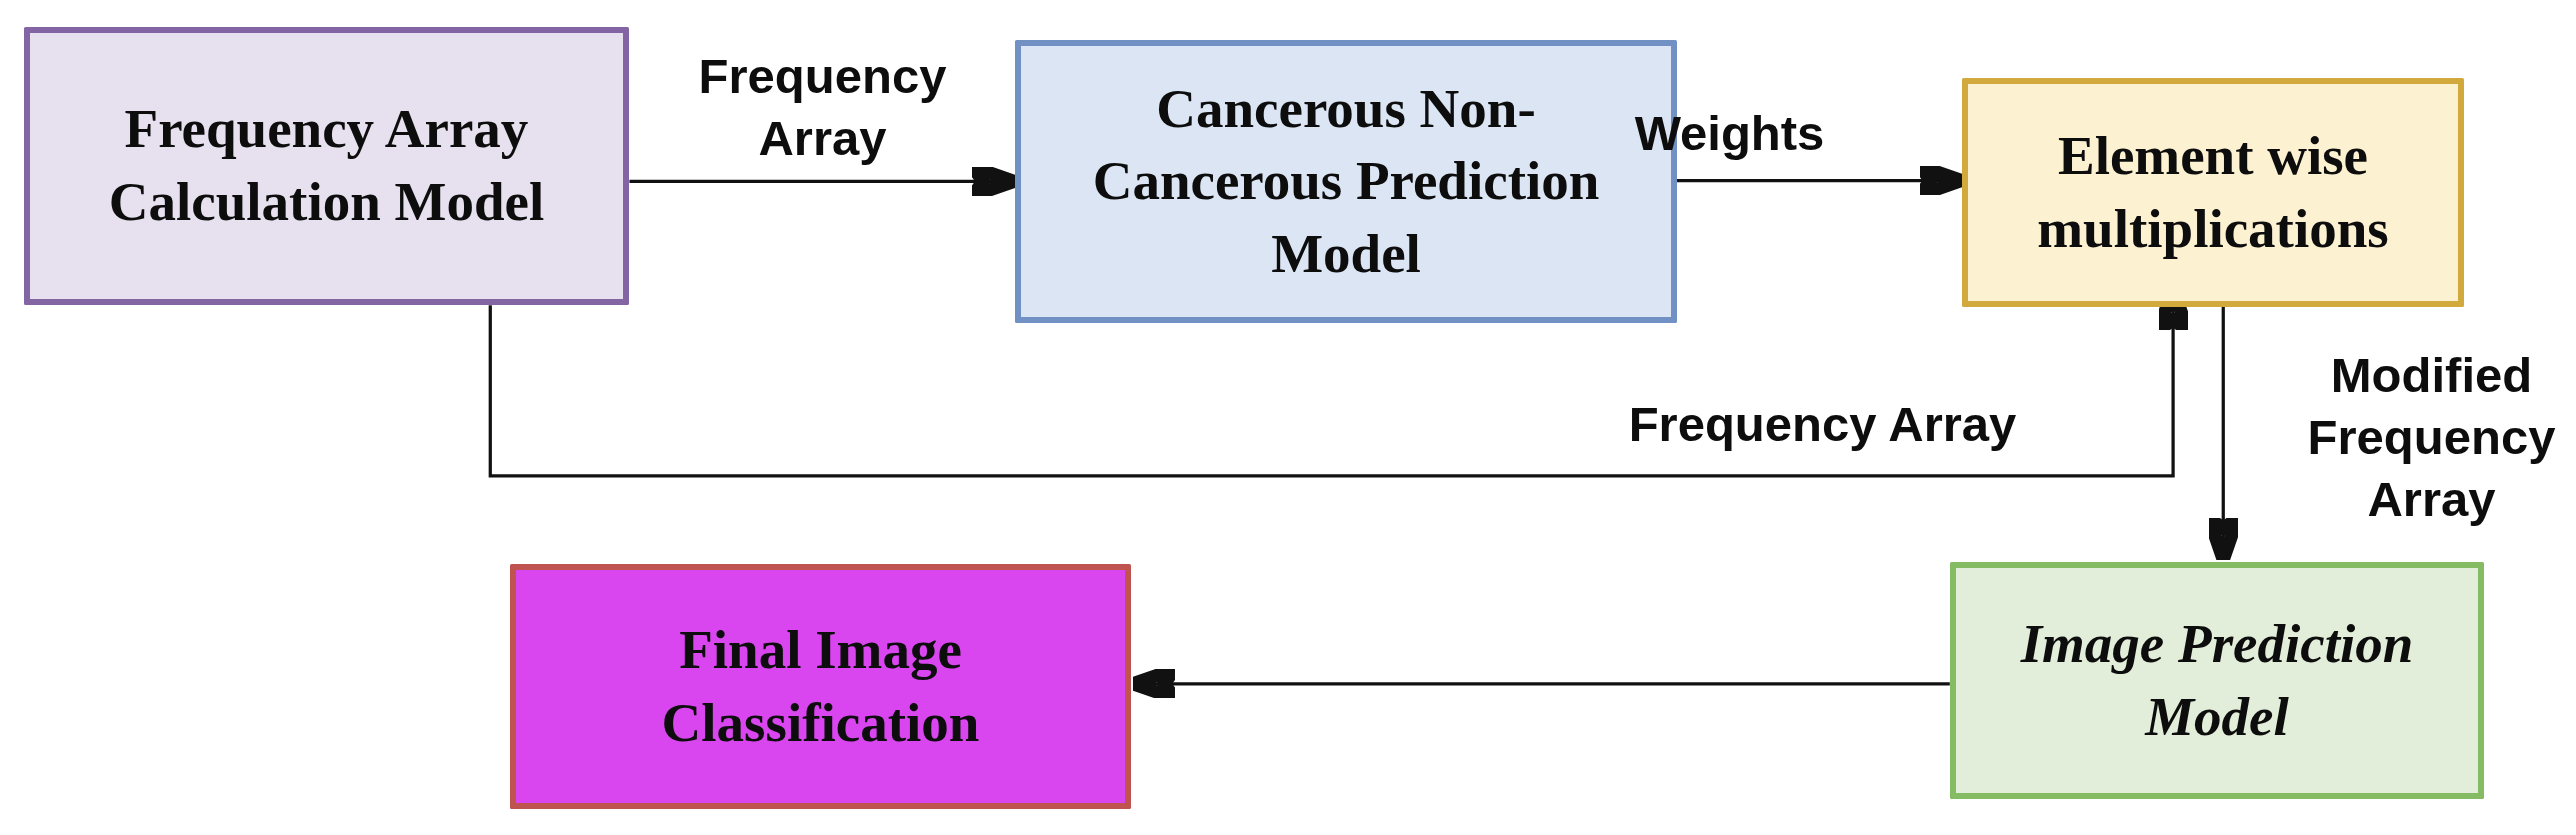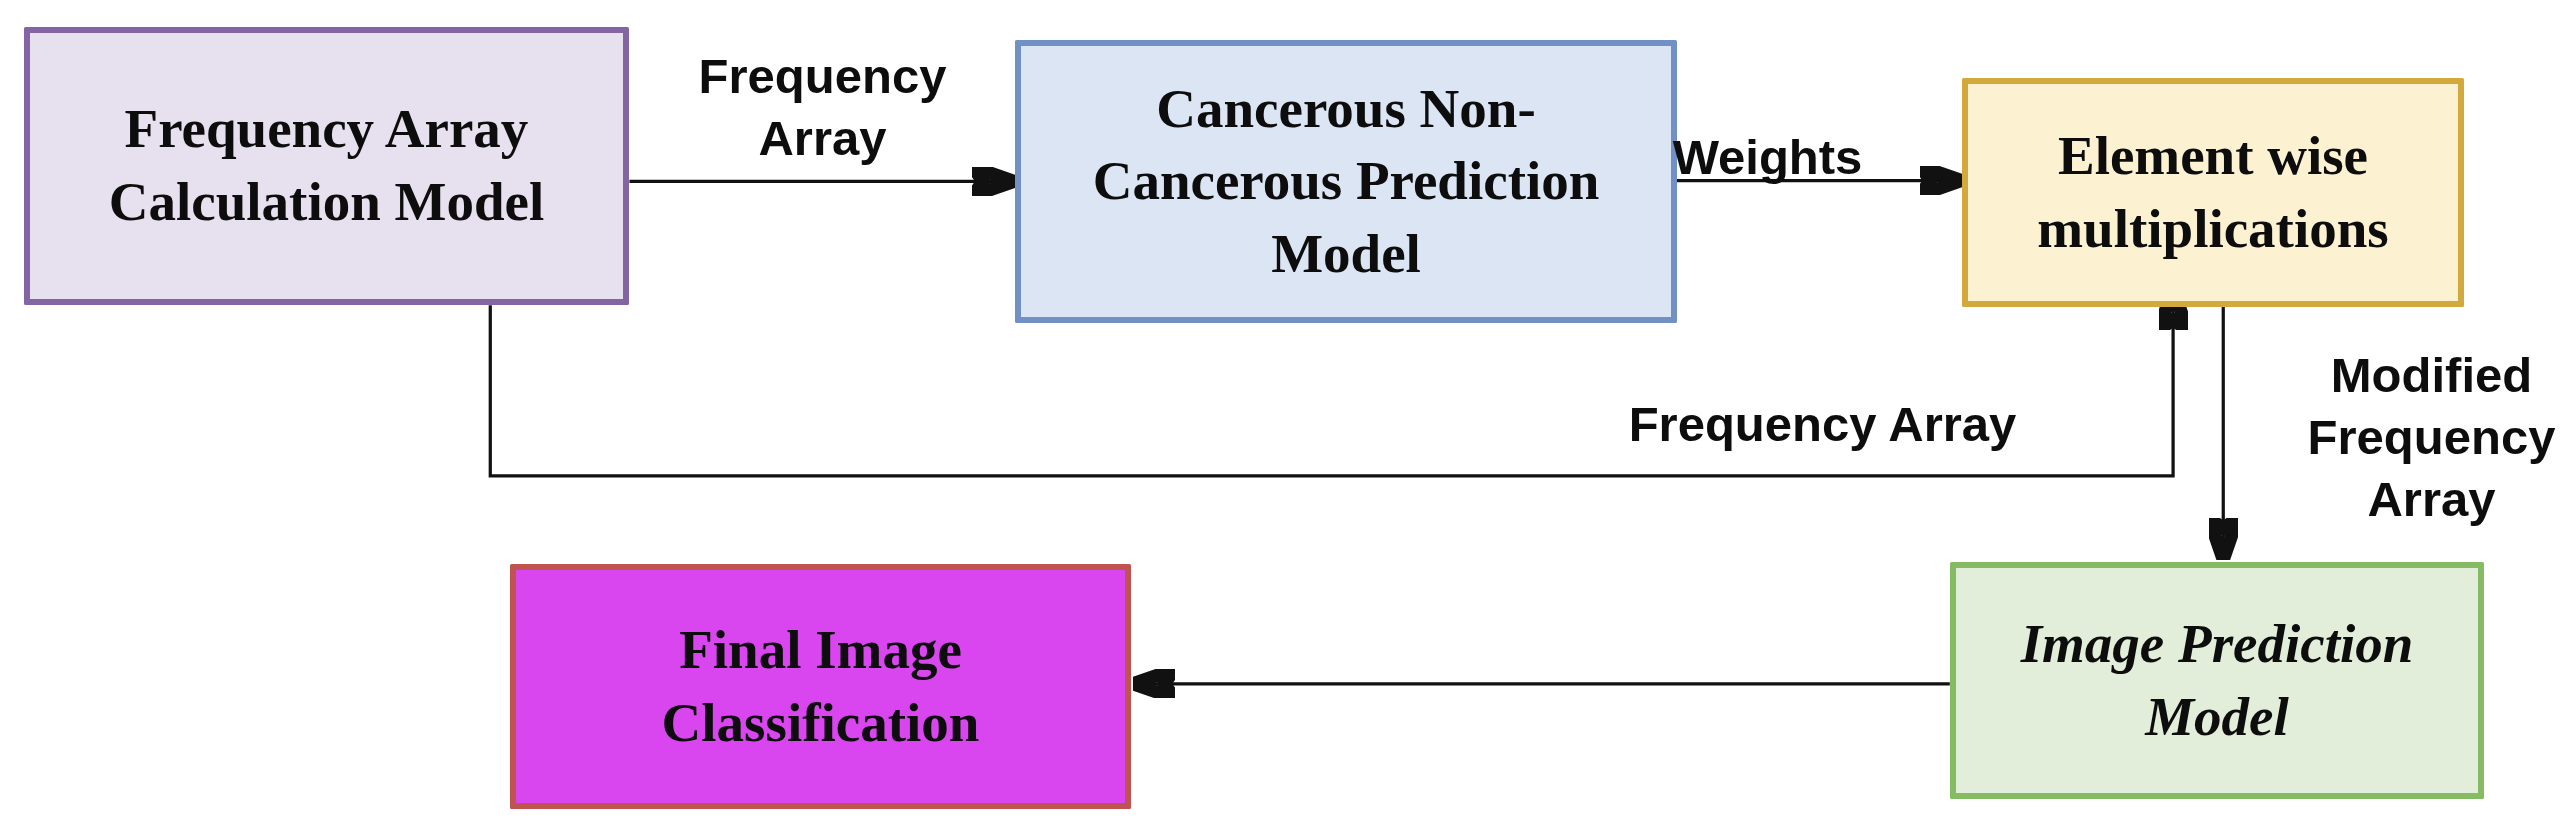--- a/index.html
+++ b/index.html
@@ -49,21 +49,21 @@
   .edge-label{
     position:absolute;
     font-weight:bold;
     font-size:49px;
     line-height:62px;
     color:#0d0d0d;
     text-align:center;
     white-space:pre-line;
   }
   .el0{left:620px; top:45px;  width:405px;}
-  .el1{left:1646px;top:102px; width:243px;margin-top:24px;}
+  .el1{left:1608px;top:102px; width:243px;}
   .el2{left:1580px;top:393px; width:485px;}
   .el3{left:2282px;top:344px; width:299px;}
 </style>
 </head>
 <body>
 
 <div class="diagram">
 
   <svg class="connector-layer" viewBox="0 0 3184 1033" xmlns="http://www.w3.org/2000/svg">
     <defs>

